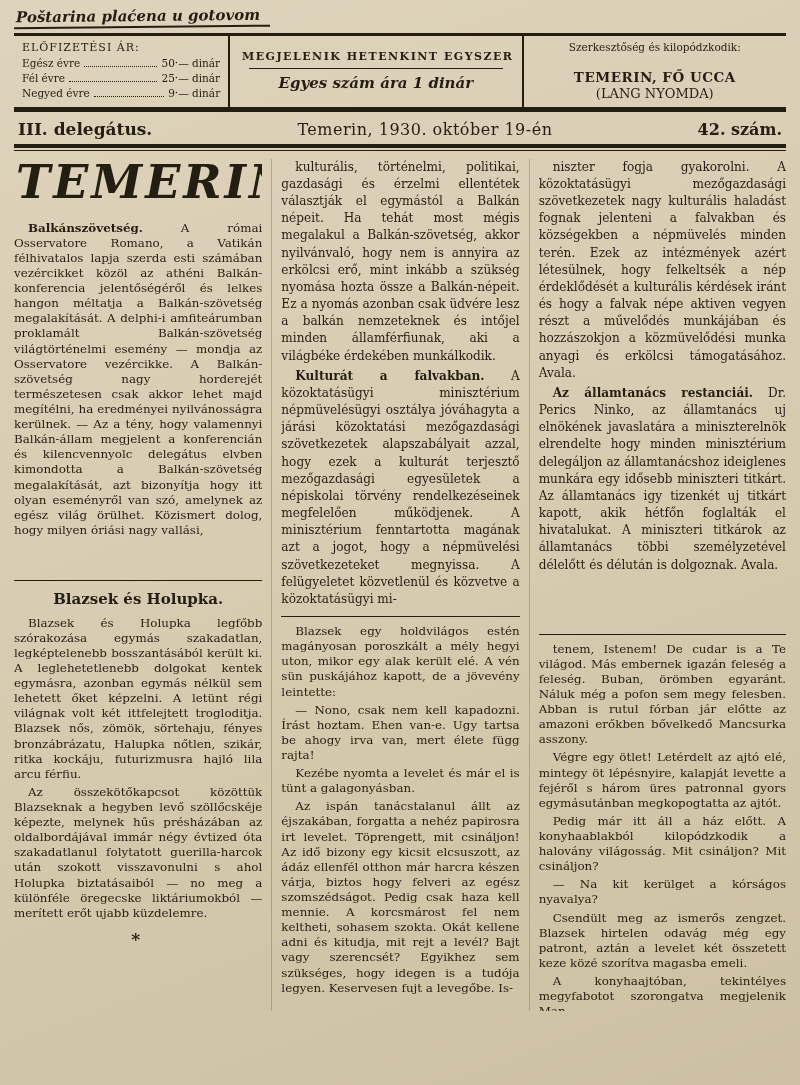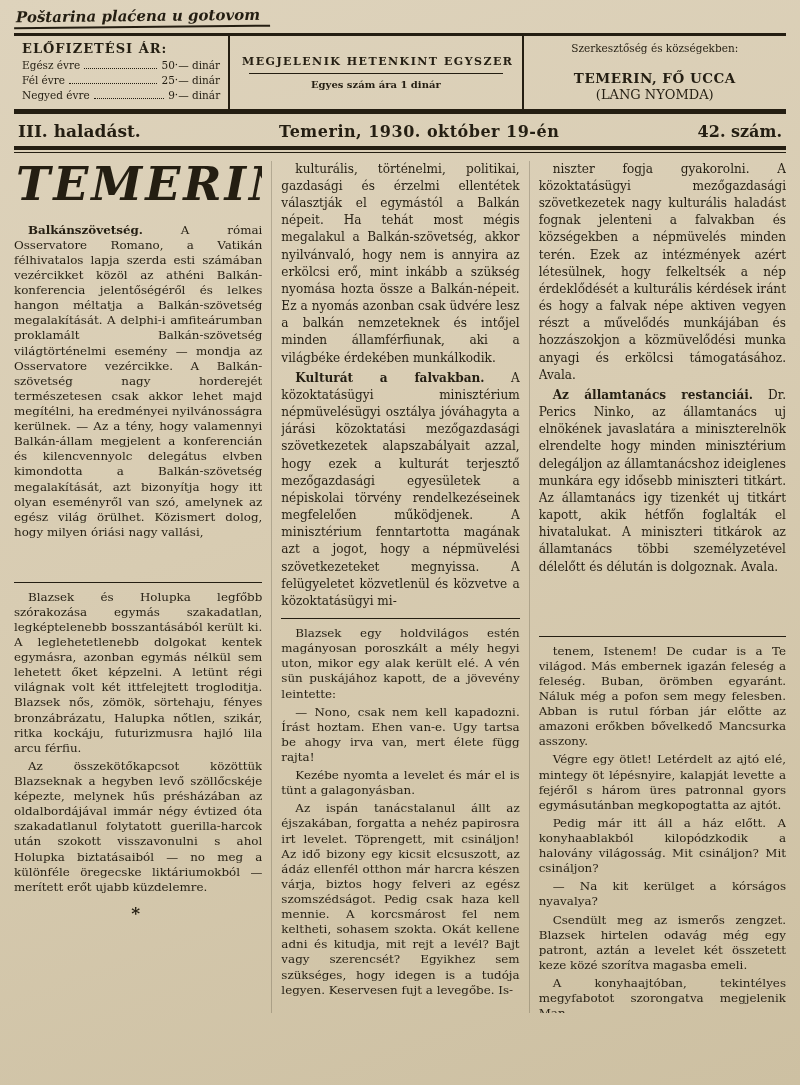--- a/index.html
+++ b/index.html
@@ -40,41 +40,41 @@
   .rule-thin { height: 3px; background: #241e12; margin-top: 5px; }
 
   
   .infobar { display: flex; align-items: stretch; border-bottom: 5px solid #241e12; }
   .infobar .cell { padding: 5px 8px; }
   .cell-sub { width: 28%; border-right: 2px solid #241e12; padding-left: 2px; }
   .cell-pub { width: 38%; border-right: 2px solid #241e12; text-align: center;
               display: flex; flex-direction: column; justify-content: center; }
   .cell-ed  { width: 34%; text-align: center; display: flex; flex-direction: column; justify-content: center; }
 
-  .sub-title { font-size: 13px; font-weight: 700; letter-spacing: 1px; margin-bottom: 2px; }
+  .sub-title { font-size: 11px; font-weight: 400; letter-spacing: 1px; margin-bottom: 2px; }
   .sub-row { display: flex; align-items: baseline; font-size: 10.5px; line-height: 1.45; }
   .sub-label { white-space: nowrap; }
   .leader { flex: 1; border-bottom: 1.5px dotted #241e12; margin: 0 4px 3px; min-width: 18px; }
   .sub-value { white-space: nowrap; }
 
   .pub-line1 { font-size: 11px; font-weight: 700; letter-spacing: 1.5px; text-align: right; }
   .pub-divider { border-top: 1px solid #241e12; width: 92%; margin: 5px auto; }
-  .pub-line2 { font-size: 10px; font-weight: 700; }
+  .pub-line2 { font-size: 15px; font-weight: 700; font-style: italic; }
 
   .ed-line1 { font-size: 10.5px; }
   .ed-line2 { font-size: 13.5px; font-weight: 700; margin-top: 16px; letter-spacing: 0.5px; }
   .ed-line3 { font-size: 13px; margin-top: 1px; text-align: center; }
 
   
   .dateline {
     display: flex; justify-content: space-between; align-items: baseline;
     padding: 7px 4px 5px;
   }
   .vol { font-size: 17px; font-weight: 700; }
-  .pd  { font-size: 16px; font-weight: 700; letter-spacing: 0.5px; }
+  .pd  { font-size: 16px; font-weight: 400; letter-spacing: 0.5px; }
   .iss { font-size: 16px; font-weight: 700; }
   .rule-heavy { height: 4px; background: #241e12; margin-bottom: 2px; }
   .rule-hair  { height: 1px; background: #241e12; }
 
   
   .bodygrid {
     display: grid; grid-template-columns: 1fr 1fr 1fr;
     margin-top: 8px;
     height: 852px; overflow: hidden;
   }
@@ -134,43 +134,44 @@
         <span class="leader"></span>
         <span class="sub-value">9·— dinár</span>
       </div>
     </div>
     <div class="cell cell-pub">
       <div class="pub-line1">MEGJELENIK HETENKINT EGYSZER</div>
       <div class="pub-divider"></div>
       <div class="pub-line2">Egyes szám ára 1 dinár</div>
     </div>
     <div class="cell cell-ed">
-      <div class="ed-line1">Szerkesztőség és községekben:</div>
+      <div class="ed-line1">Szerkesztőség és kilopódzkodik:</div>
       <div class="ed-line2">TEMERIN, FŐ UCCA</div>
       <div class="ed-line3">(LANG NYOMDA)</div>
     </div>
   </div>
 
   <div class="dateline">
-    <span class="vol">III. haladást.</span>
+    <span class="vol">III. delegátus.</span>
     <span class="pd">Temerin, 1930. október 19-én</span>
     <span class="iss">42. szám.</span>
   </div>
   <div class="rule-heavy"></div>
   <div class="rule-hair"></div>
 
   <div class="bodygrid">
 
     <div class="col col-c1">
       <div class="upper">
         <h1 class="szemle">TEMERIN</h1>
         <p class="par"><b class="lead">Balkánszövetség.</b> <span>A római Osservatore Romano, a Vatikán félhivatalos lapja szerda esti számában vezércikket közöl az athéni Balkán-konferencia jelentőségéről és lelkes hangon méltatja a Balkán-szövetség megalakítását. A delphi-i amfiteárumban proklamált Balkán-szövetség világtörténelmi esemény — mondja az Osservatore vezércikke. A Balkán-szövetség nagy horderejét természetesen csak akkor lehet majd megítélni, ha eredményei nyilvánosságra kerülnek. — Az a tény, hogy valamennyi Balkán-állam megjelent a konferencián és kilencvennyolc delegátus elvben kimondotta a Balkán-szövetség megalakítását, azt bizonyítja hogy itt olyan eseményről van szó, amelynek az egész világ örülhet. Közismert dolog, hogy milyen óriási nagy vallási,</span></p>
       </div>
       <div class="col-rule"></div>
       <div class="lower">
+        <div class="feuilleton-title">Blazsek és Holupka.</div>
         <p class="par"><b class="lead"></b> <span>Blazsek és Holupka legfőbb szórakozása egymás szakadatlan, legképtelenebb bosszantásából került ki. A leglehetetlenebb dolgokat kentek egymásra, azonban egymás nélkül sem lehetett őket képzelni. A letünt régi világnak volt két ittfelejtett trogloditja. Blazsek nős, zömök, sörtehaju, fényes bronzábrázatu, Halupka nőtlen, szikár, ritka kockáju, futurizmusra hajló lila arcu férfiu.</span></p>
         <p class="par"><b class="lead"></b> <span>Az összekötőkapcsot közöttük Blazseknak a hegyben levő szöllőcskéje képezte, melynek hűs présházában az oldalbordájával immár négy évtized óta szakadatlanul folytatott guerilla-harcok után szokott visszavonulni s ahol Holupka biztatásaiból — no meg a különféle öregecske liktáriumokból — merített erőt ujabb küzdelemre.</span></p>
         <div class="sep-mark">*</div>
       </div>
     </div>
 
     <div class="col col-c2">
       <div class="upper">
         <p class="par"><b class="lead"></b> <span>kulturális, történelmi, politikai, gazdasági és érzelmi ellentétek választják el egymástól a Balkán népeit. Ha tehát most mégis megalakul a Balkán-szövetség, akkor nyilvánvaló, hogy nem is annyira az erkölcsi erő, mint inkább a szükség nyomása hozta össze a Balkán-népeit. Ez a nyomás azonban csak üdvére lesz a balkán nemzeteknek és intőjel minden államférfiunak, aki a világbéke érdekében munkálkodik.</span></p>
         <p class="par"><b class="lead">Kulturát a falvakban.</b> <span>A közoktatásügyi minisztérium népmüvelésügyi osztálya jóváhagyta a járási közoktatási mezőgazdasági szövetkezetek alapszabályait azzal, hogy ezek a kulturát terjesztő mezőgazdasági egyesületek a népiskolai törvény rendelkezéseinek megfelelően működjenek. A minisztérium fenntartotta magának azt a jogot, hogy a népmüvelési szövetkezeteket megnyissa. A felügyeletet közvetlenül és közvetve a közoktatásügyi mi-</span></p>

